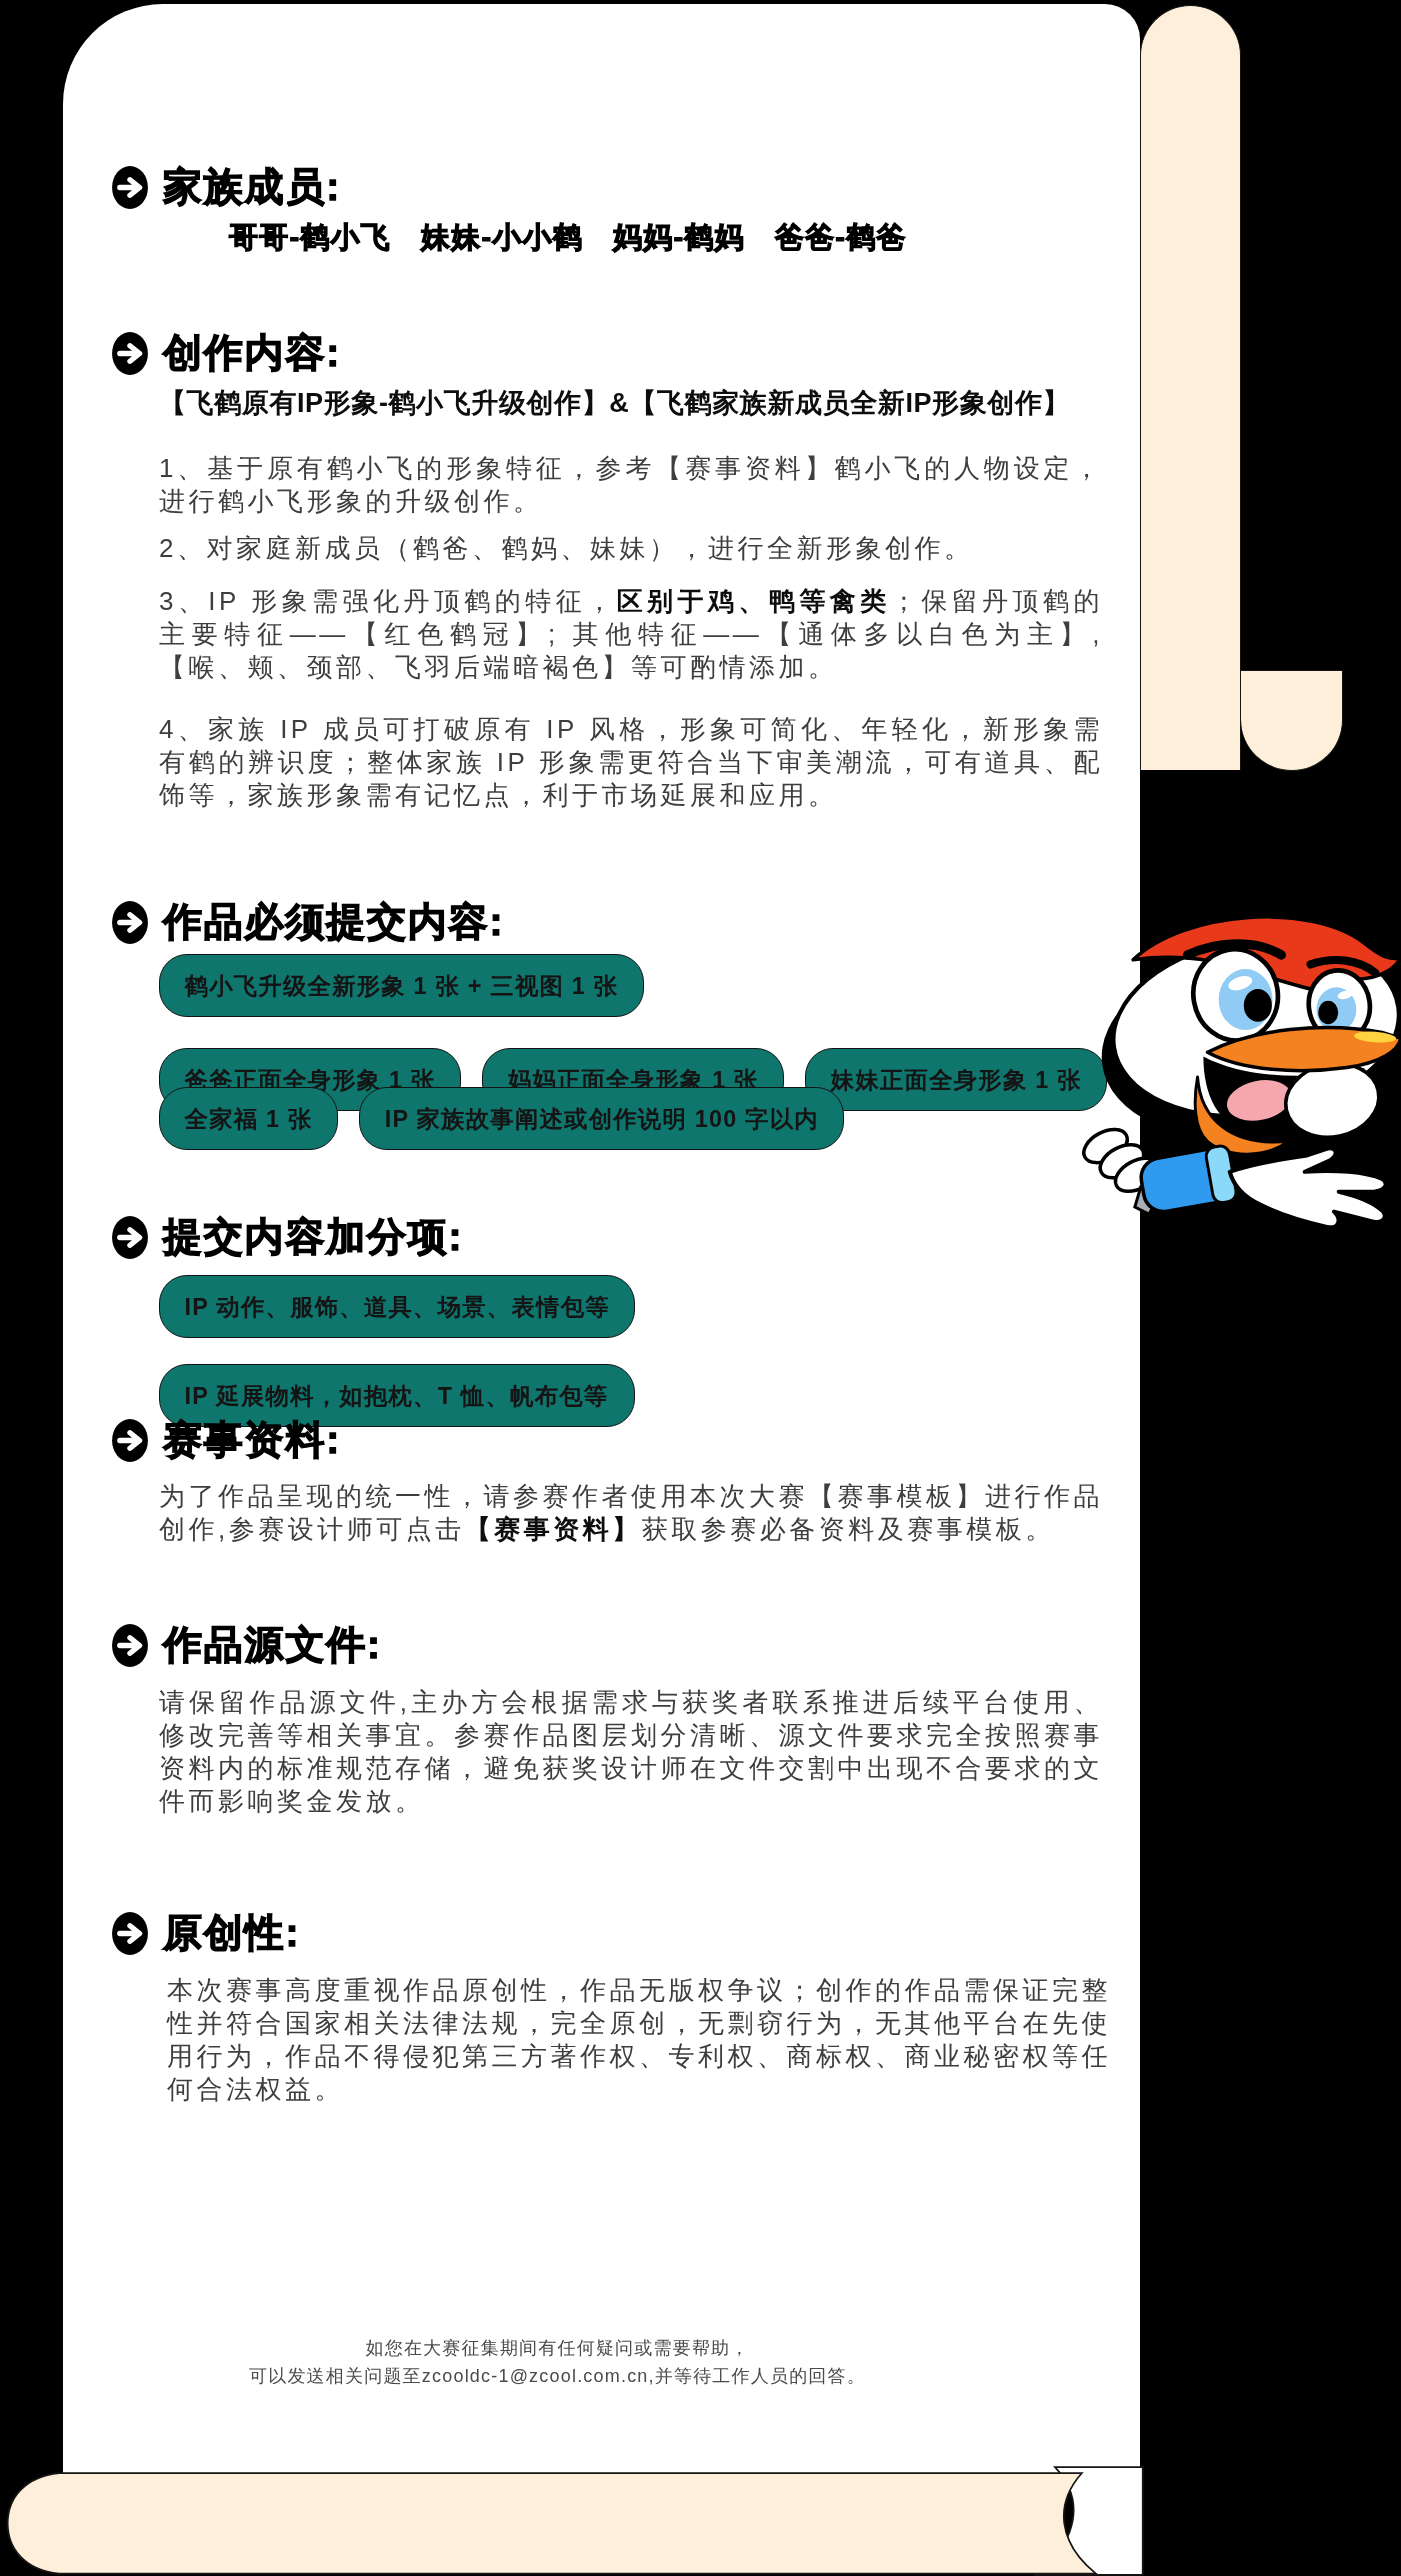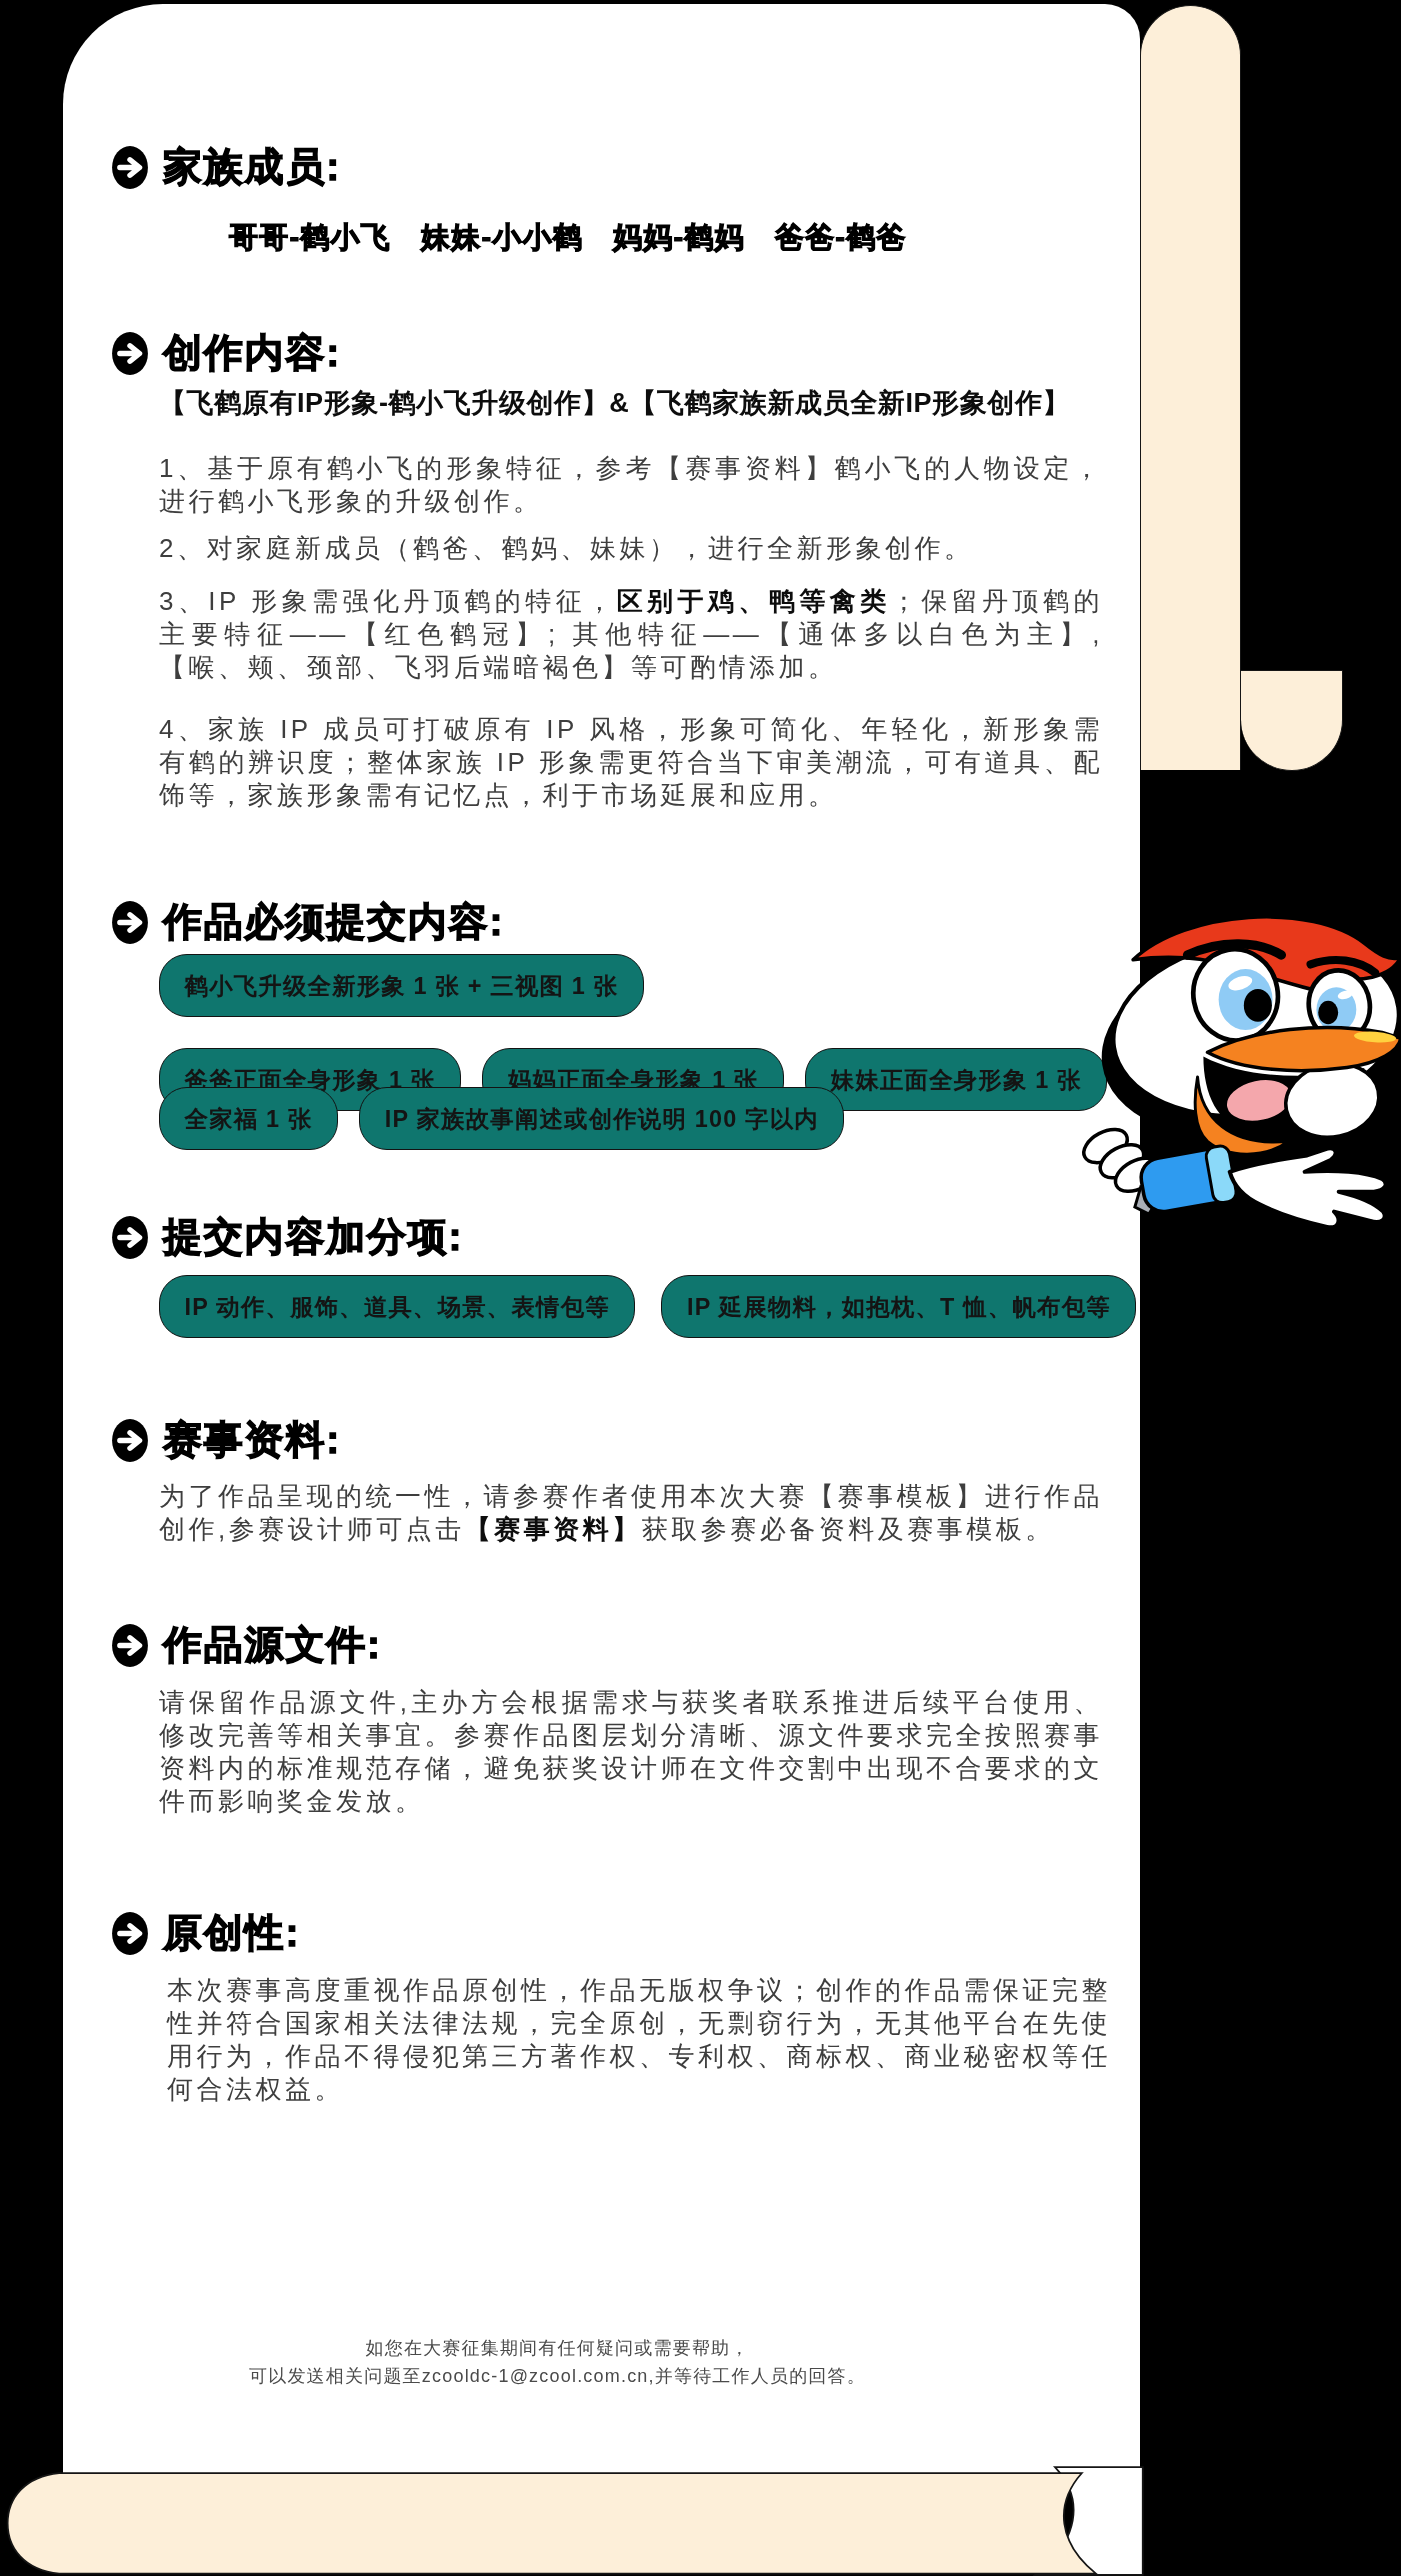--- a/index.html
+++ b/index.html
@@ -43,21 +43,21 @@
   <div class="paper"></div>
 
   <div class="scroll-strip"></div>
   <div class="scroll-flap"></div>
 
   <svg class="scroll-bottom" viewBox="0 0 2394 188">
     <path d="M1952,2 L1952,186 L1768,186 C1842,128 1854,58 1802,2 Z" fill="#ffffff" stroke="#151515" stroke-width="3"></path>
     <path d="M100,12 L1848,12 C1800,66 1808,132 1872,184 L100,184 C40,178 12,140 12,98 C12,54 42,18 100,12 Z" fill="#FDEFD9" stroke="#151515" stroke-width="3"></path>
   </svg>
 
-  <div class="sec-head" style="top:140px;text-align:right;">
+  <div class="sec-head" style="top:160px;text-align:right;">
     <svg class="sec-bullet" viewBox="0 0 60 72">
       <ellipse cx="30" cy="36" rx="30" ry="36" fill="#000"></ellipse>
       <path d="M13,36 H40 M30,23 L46,36 L30,49" stroke="#fff" stroke-width="9" fill="none" stroke-linecap="round" stroke-linejoin="round"></path>
     </svg>
     <span class="sec-title">家族成员:</span>
   </div>
   <p class="txt members" style="top:218px;">哥哥-鹤小飞　妹妹-小小鹤　妈妈-鹤妈　爸爸-鹤爸</p>
 
   <div class="sec-head" style="top:326px;">
     <svg class="sec-bullet" viewBox="0 0 60 72">
@@ -92,21 +92,21 @@
     <div class="pill">IP 家族故事阐述或创作说明 100 字以内</div>
   </div>
 
   <div class="sec-head" style="top:1210px;">
     <svg class="sec-bullet" viewBox="0 0 60 72">
       <ellipse cx="30" cy="36" rx="30" ry="36" fill="#000"></ellipse>
       <path d="M13,36 H40 M30,23 L46,36 L30,49" stroke="#fff" stroke-width="9" fill="none" stroke-linecap="round" stroke-linejoin="round"></path>
     </svg>
     <span class="sec-title">提交内容加分项:</span>
   </div>
-  <div class="pill-row" style="top:1275px;gap:26px;">
+  <div class="pill-row" style="top:1275px;gap:26px;flex-direction:column;">
     <div class="pill">IP 动作、服饰、道具、场景、表情包等</div>
     <div class="pill">IP 延展物料，如抱枕、T 恤、帆布包等</div>
   </div>
 
   <div class="sec-head" style="top:1413px;">
     <svg class="sec-bullet" viewBox="0 0 60 72">
       <ellipse cx="30" cy="36" rx="30" ry="36" fill="#000"></ellipse>
       <path d="M13,36 H40 M30,23 L46,36 L30,49" stroke="#fff" stroke-width="9" fill="none" stroke-linecap="round" stroke-linejoin="round"></path>
     </svg>
     <span class="sec-title">赛事资料:</span>

